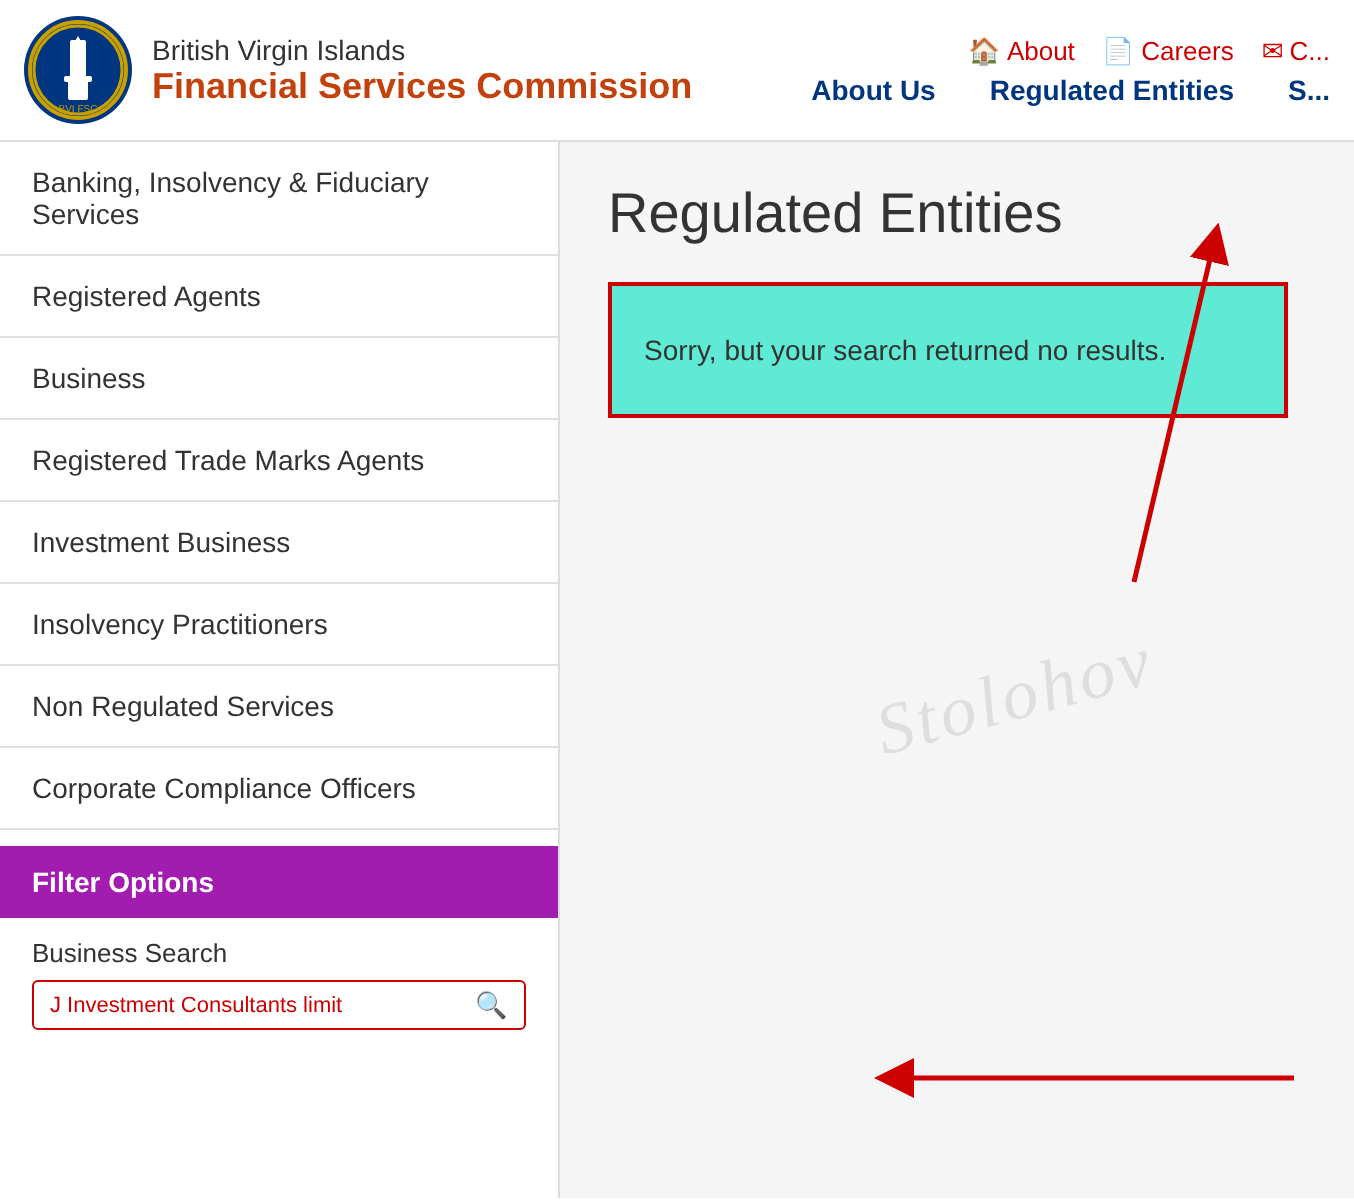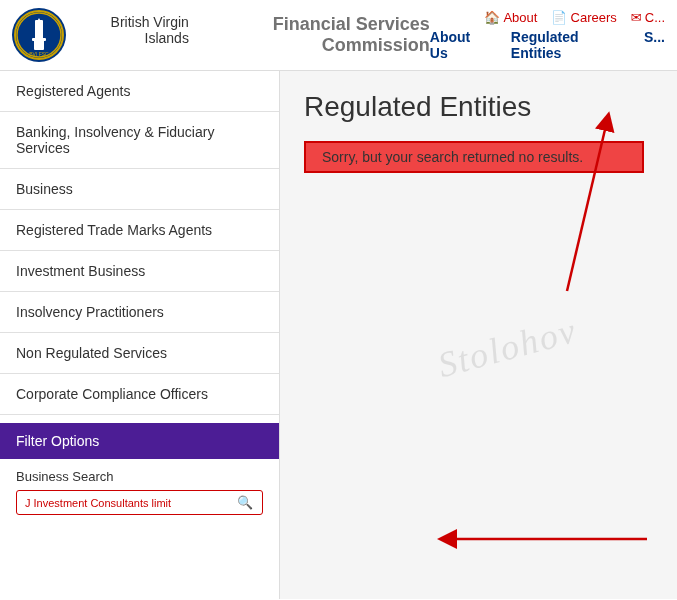--- a/index.html
+++ b/index.html
@@ -29,30 +29,30 @@
       justify-content: center;
       overflow: hidden;
       flex-shrink: 0;
     }
     .logo-circle svg {
       width: 50px;
       height: 50px;
     }
     .header-org-name {
       display: flex;
-      text-align: right;
+      flex-direction: column;
     }
     .header-org-line1 {
       font-size: 14px;
       color: #333;
     }
     .header-org-line2 {
       font-size: 18px;
       font-weight: bold;
-      color: #737373;
+      color: #c2410c;
     }
     .header-right {
       display: flex;
       flex-direction: column;
       align-items: flex-end;
       gap: 4px;
     }
     .header-top-links {
       display: flex;
       gap: 14px;
@@ -95,25 +95,25 @@
       font-size: 14px;
       color: #333;
       background: #fff;
     }
 
     
     .filter-section {
       margin-top: 8px;
     }
     .filter-header {
-      background: #4c1d95;
+      background: #a21caf;
       color: #fff;
       padding: 10px 16px;
       font-size: 14px;
-      font-weight: normal;
+      font-weight: bold;
     }
     .filter-body {
       padding: 10px 16px;
     }
     .filter-label {
       font-size: 13px;
       margin-bottom: 6px;
       color: #333;
     }
     .search-input-wrapper {
@@ -146,22 +146,22 @@
       overflow: hidden;
     }
     .content-title {
       font-size: 28px;
       font-weight: normal;
       color: #333;
       margin-bottom: 18px;
     }
     .no-results-box {
       border: 2px solid #cc0000;
-      padding: 6px 16px;
-      background: #ef4444;
+      padding: 24px 16px;
+      background: #5eead4;
       font-size: 14px;
       color: #333;
       max-width: 340px;
     }
 
     
     .watermark {
       position: absolute;
       top: 50%;
       left: 50%;
@@ -210,22 +210,22 @@
       <span>About Us</span>
       <span>Regulated Entities</span>
       <span>S...</span>
     </div>
   </div>
 </div>
 
 <div class="main-layout">
 
   <div class="sidebar">
+    <div class="sidebar-item">Banking, Insolvency &amp; Fiduciary Services</div>
     <div class="sidebar-item">Registered Agents</div>
-    <div class="sidebar-item">Banking, Insolvency &amp; Fiduciary Services</div>
     <div class="sidebar-item">Business</div>
     <div class="sidebar-item">Registered Trade Marks Agents</div>
     <div class="sidebar-item">Investment Business</div>
     <div class="sidebar-item">Insolvency Practitioners</div>
     <div class="sidebar-item">Non Regulated Services</div>
     <div class="sidebar-item">Corporate Compliance Officers</div>
 
     <div class="filter-section">
       <div class="filter-header">Filter Options</div>
       <div class="filter-body">

